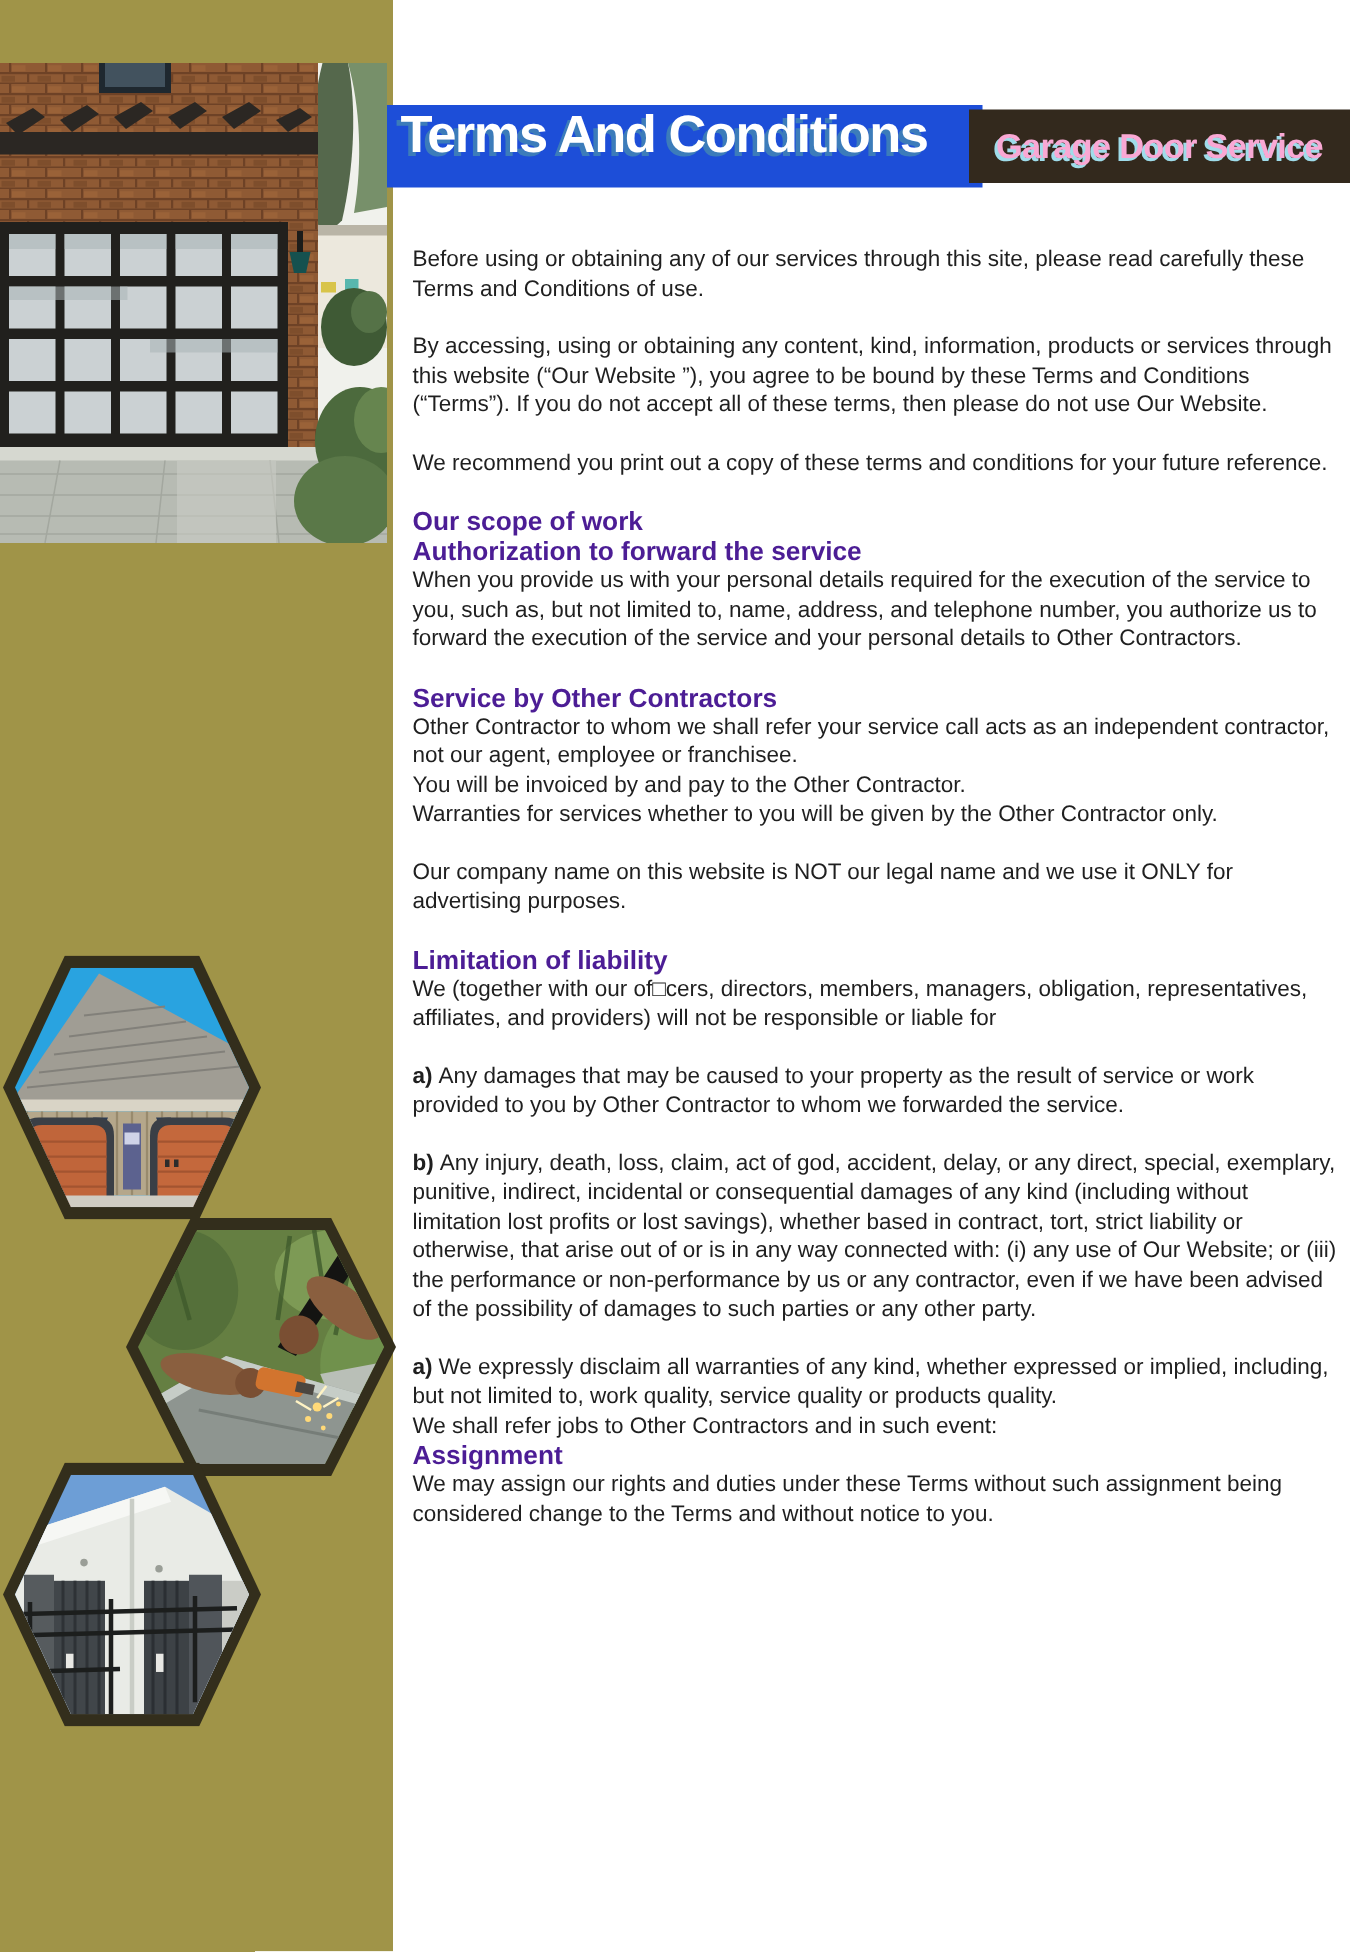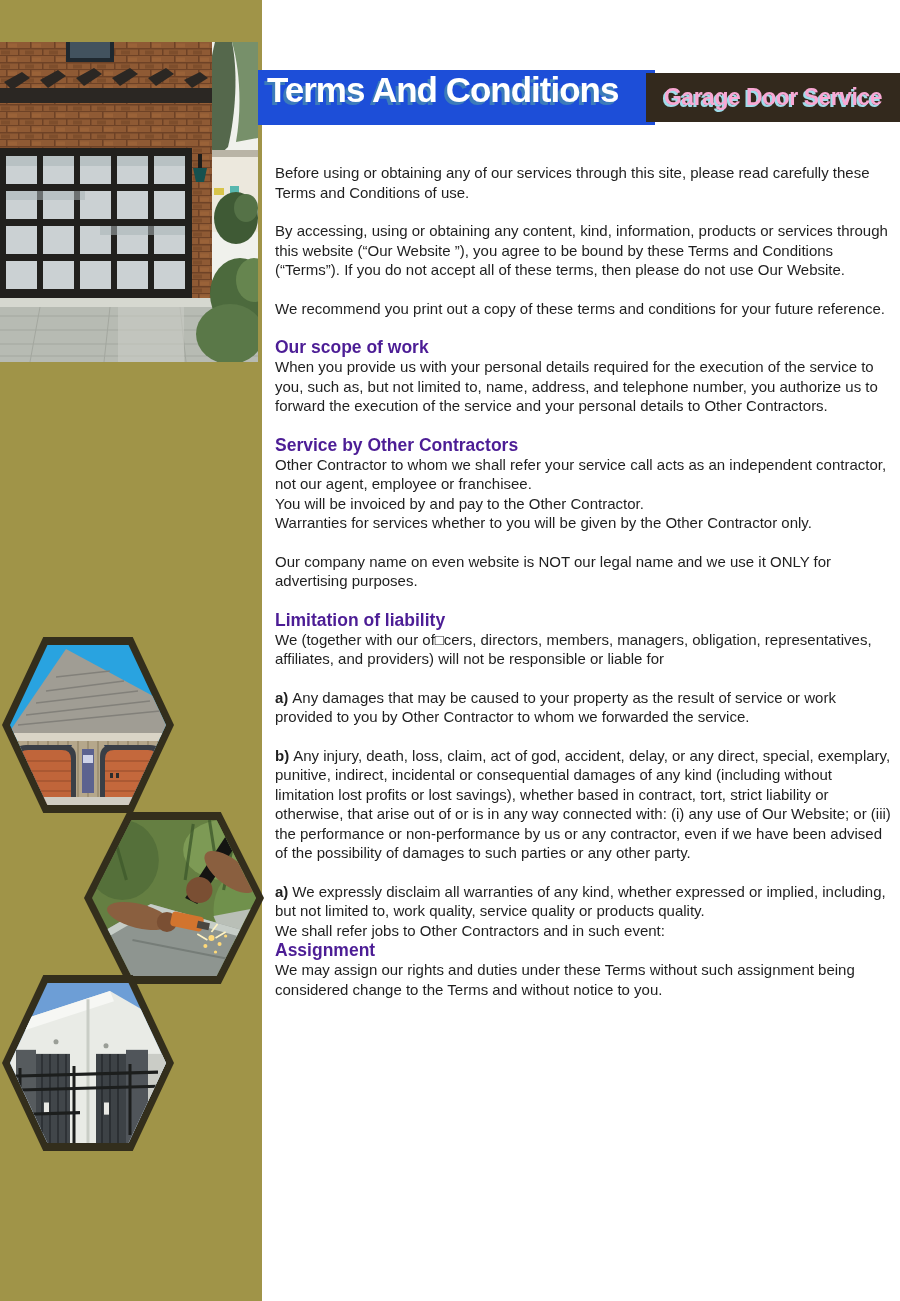--- a/index.html
+++ b/index.html
@@ -303,27 +303,28 @@
   </div>
 
   <div class="content">
 
     <p class="para">Before using or obtaining any of our services through this site, please read carefully these Terms and Conditions of use.</p>
     <p class="para">By accessing, using or obtaining any content, kind, information, products or services through this website (“Our Website ”), you agree to be bound by these Terms and Conditions (“Terms”). If you do not accept all of these terms, then please do not use Our Website.</p>
     <p class="para">We recommend you print out a copy of these terms and conditions for your future reference.</p>
 
     <h2>Our scope of work</h2>
 
+    <h2>Authorization to forward the service</h2>
     <p class="para">When you provide us with your personal details required for the execution of the service to you, such as, but not limited to, name, address, and telephone number, you authorize us to forward the execution of the service and your personal details to Other Contractors.</p>
 
     <h2>Service by Other Contractors</h2>
     <p class="line">Other Contractor to whom we shall refer your service call acts as an independent contractor, not our agent, employee or franchisee.</p>
     <p class="line">You will be invoiced by and pay to the Other Contractor.</p>
     <p class="para">Warranties for services whether to you will be given by the Other Contractor only.</p>
-    <p class="para">Our company name on even website is NOT our legal name and we use it ONLY for advertising purposes.</p>
+    <p class="para">Our company name on this website is NOT our legal name and we use it ONLY for advertising purposes.</p>
 
     <h2>Limitation of liability</h2>
     <p class="para">We (together with our of□cers, directors, members, managers, obligation, representatives, affiliates, and providers) will not be responsible or liable for</p>
     <p class="para"><b class="lbl">a)</b><span>Any damages that may be caused to your property as the result of service or work provided to you by Other Contractor to whom we forwarded the service.</span></p>
     <p class="para"><b class="lbl">b)</b><span>Any injury, death, loss, claim, act of god, accident, delay, or any direct, special, exemplary, punitive, indirect, incidental or consequential damages of any kind (including without limitation lost profits or lost savings), whether based in contract, tort, strict liability or otherwise, that arise out of or is in any way connected with: (i) any use of Our Website; or (iii) the performance or non-performance by us or any contractor, even if we have been advised of the possibility of damages to such parties or any other party.</span></p>
 
     <p class="line"><b class="lbl">a)</b><span>We expressly disclaim all warranties of any kind, whether expressed or implied, including, but not limited to, work quality, service quality or products quality.</span></p>
     <p class="line">We shall refer jobs to Other Contractors and in such event:</p>
 
     <h2>Assignment</h2>

